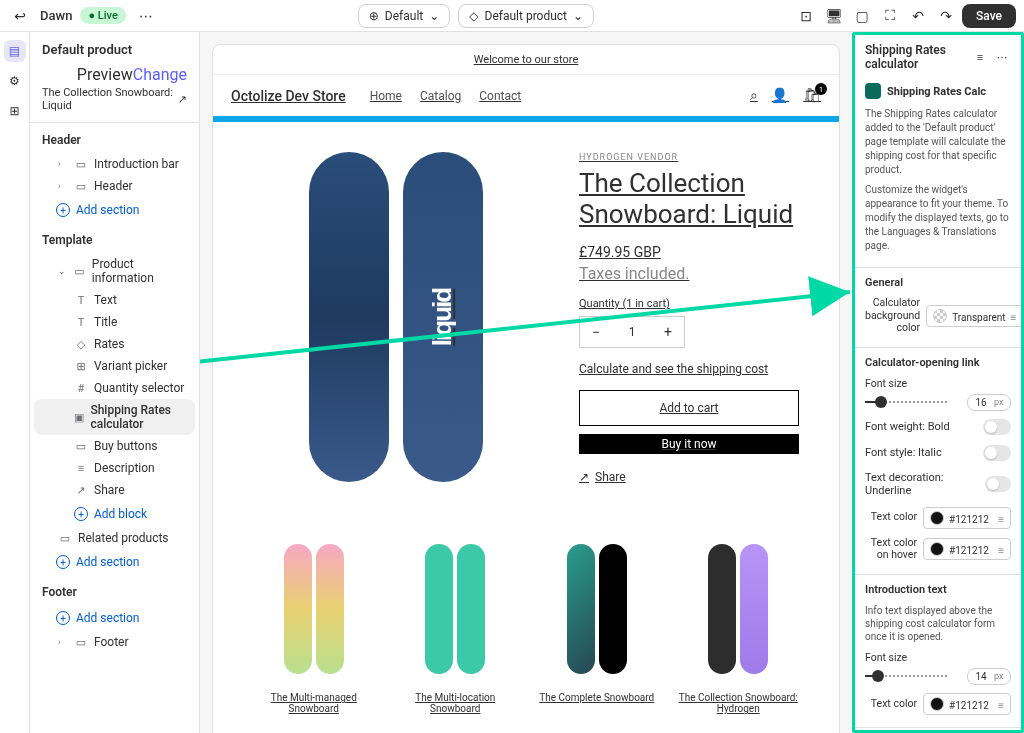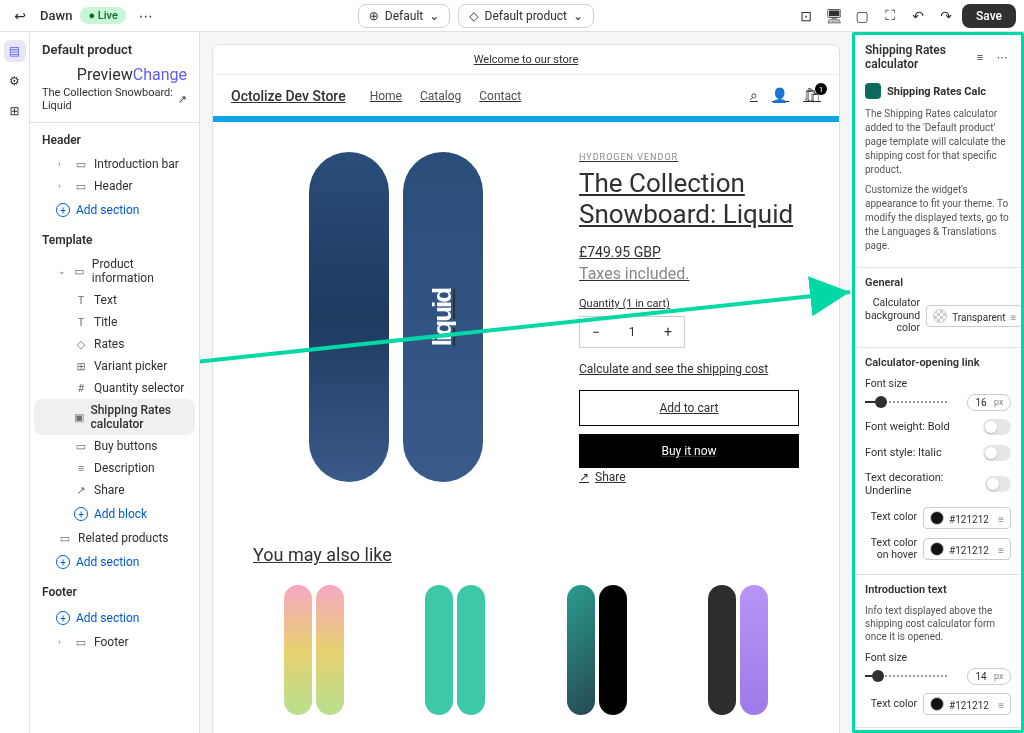--- a/index.html
+++ b/index.html
@@ -62,21 +62,21 @@
 .vendor { font-size: 9px; letter-spacing: 1px; color: #888; margin-bottom: 6px; }
 .product-title { font-size: 26px; font-weight: 400; line-height: 1.2; margin-bottom: 14px; }
 .price { font-size: 14px; margin-bottom: 4px; }
 .tax { font-size: 16px; color: #888; margin-bottom: 14px; }
 .qty-label { font-size: 11px; margin-bottom: 6px; }
 .qty-picker { border: 1px solid #ccc; display: inline-flex; align-items: center; margin-bottom: 14px; }
 .qty-btn { width: 32px; height: 30px; display: flex; align-items: center; justify-content: center; cursor: pointer; font-size: 14px; }
 .qty-val { width: 40px; text-align: center; font-size: 12px; }
 .calc-text { font-size: 12px; margin-bottom: 14px; }
 .cart-btn { border: 1px solid #000; padding: 10px; text-align: center; font-size: 12px; margin-bottom: 8px; cursor: pointer; }
-.buy-btn { background: #000; color: #fff; padding: 10px; text-align: center; font-size: 12px; cursor: pointer; margin-bottom: 2px; }
+.buy-btn { background: #000; color: #fff; padding: 3px; text-align: center; font-size: 12px; cursor: pointer; margin-bottom: 16px; }
 .share { font-size: 12px; display: flex; align-items: center; gap: 6px; cursor: pointer; }
 .related { padding: 30px 40px; }
 .related-title { font-size: 18px; font-weight: 400; margin-bottom: 20px; }
 .related-grid { display: flex; gap: 20px; }
 .related-item { flex: 1; text-align: center; }
 .mini-board { height: 140px; display: flex; justify-content: center; gap: 4px; margin-bottom: 8px; }
 .mini { width: 28px; height: 130px; border-radius: 14px; }
 .related-name { font-size: 10px; color: #303030; }
 
 
@@ -297,21 +297,20 @@
             <div class="calc-text">Calculate and see the shipping cost</div>
             <div class="cart-btn">Add to cart</div>
             <div class="buy-btn">Buy it now</div>
             <div class="share">
                 <span>↗</span>
                 <span>Share</span>
               </div>
           </div>
         </div>
         <div class="related">
-          <div class="related-title">You may also like</div>
           <div class="related-grid">
             <div class="related-item">
               <div class="mini-board">
                   <div class="mini" style="background:linear-gradient(180deg,#f7a8c4,#e8d070,#b8e090)"></div>
                   <div class="mini" style="background:linear-gradient(180deg,#f7a8c4,#e8d070,#b8e090)"></div>
                 </div>
               <div class="related-name">The Multi-managed Snowboard</div>
             </div>
             <div class="related-item">
               <div class="mini-board">

